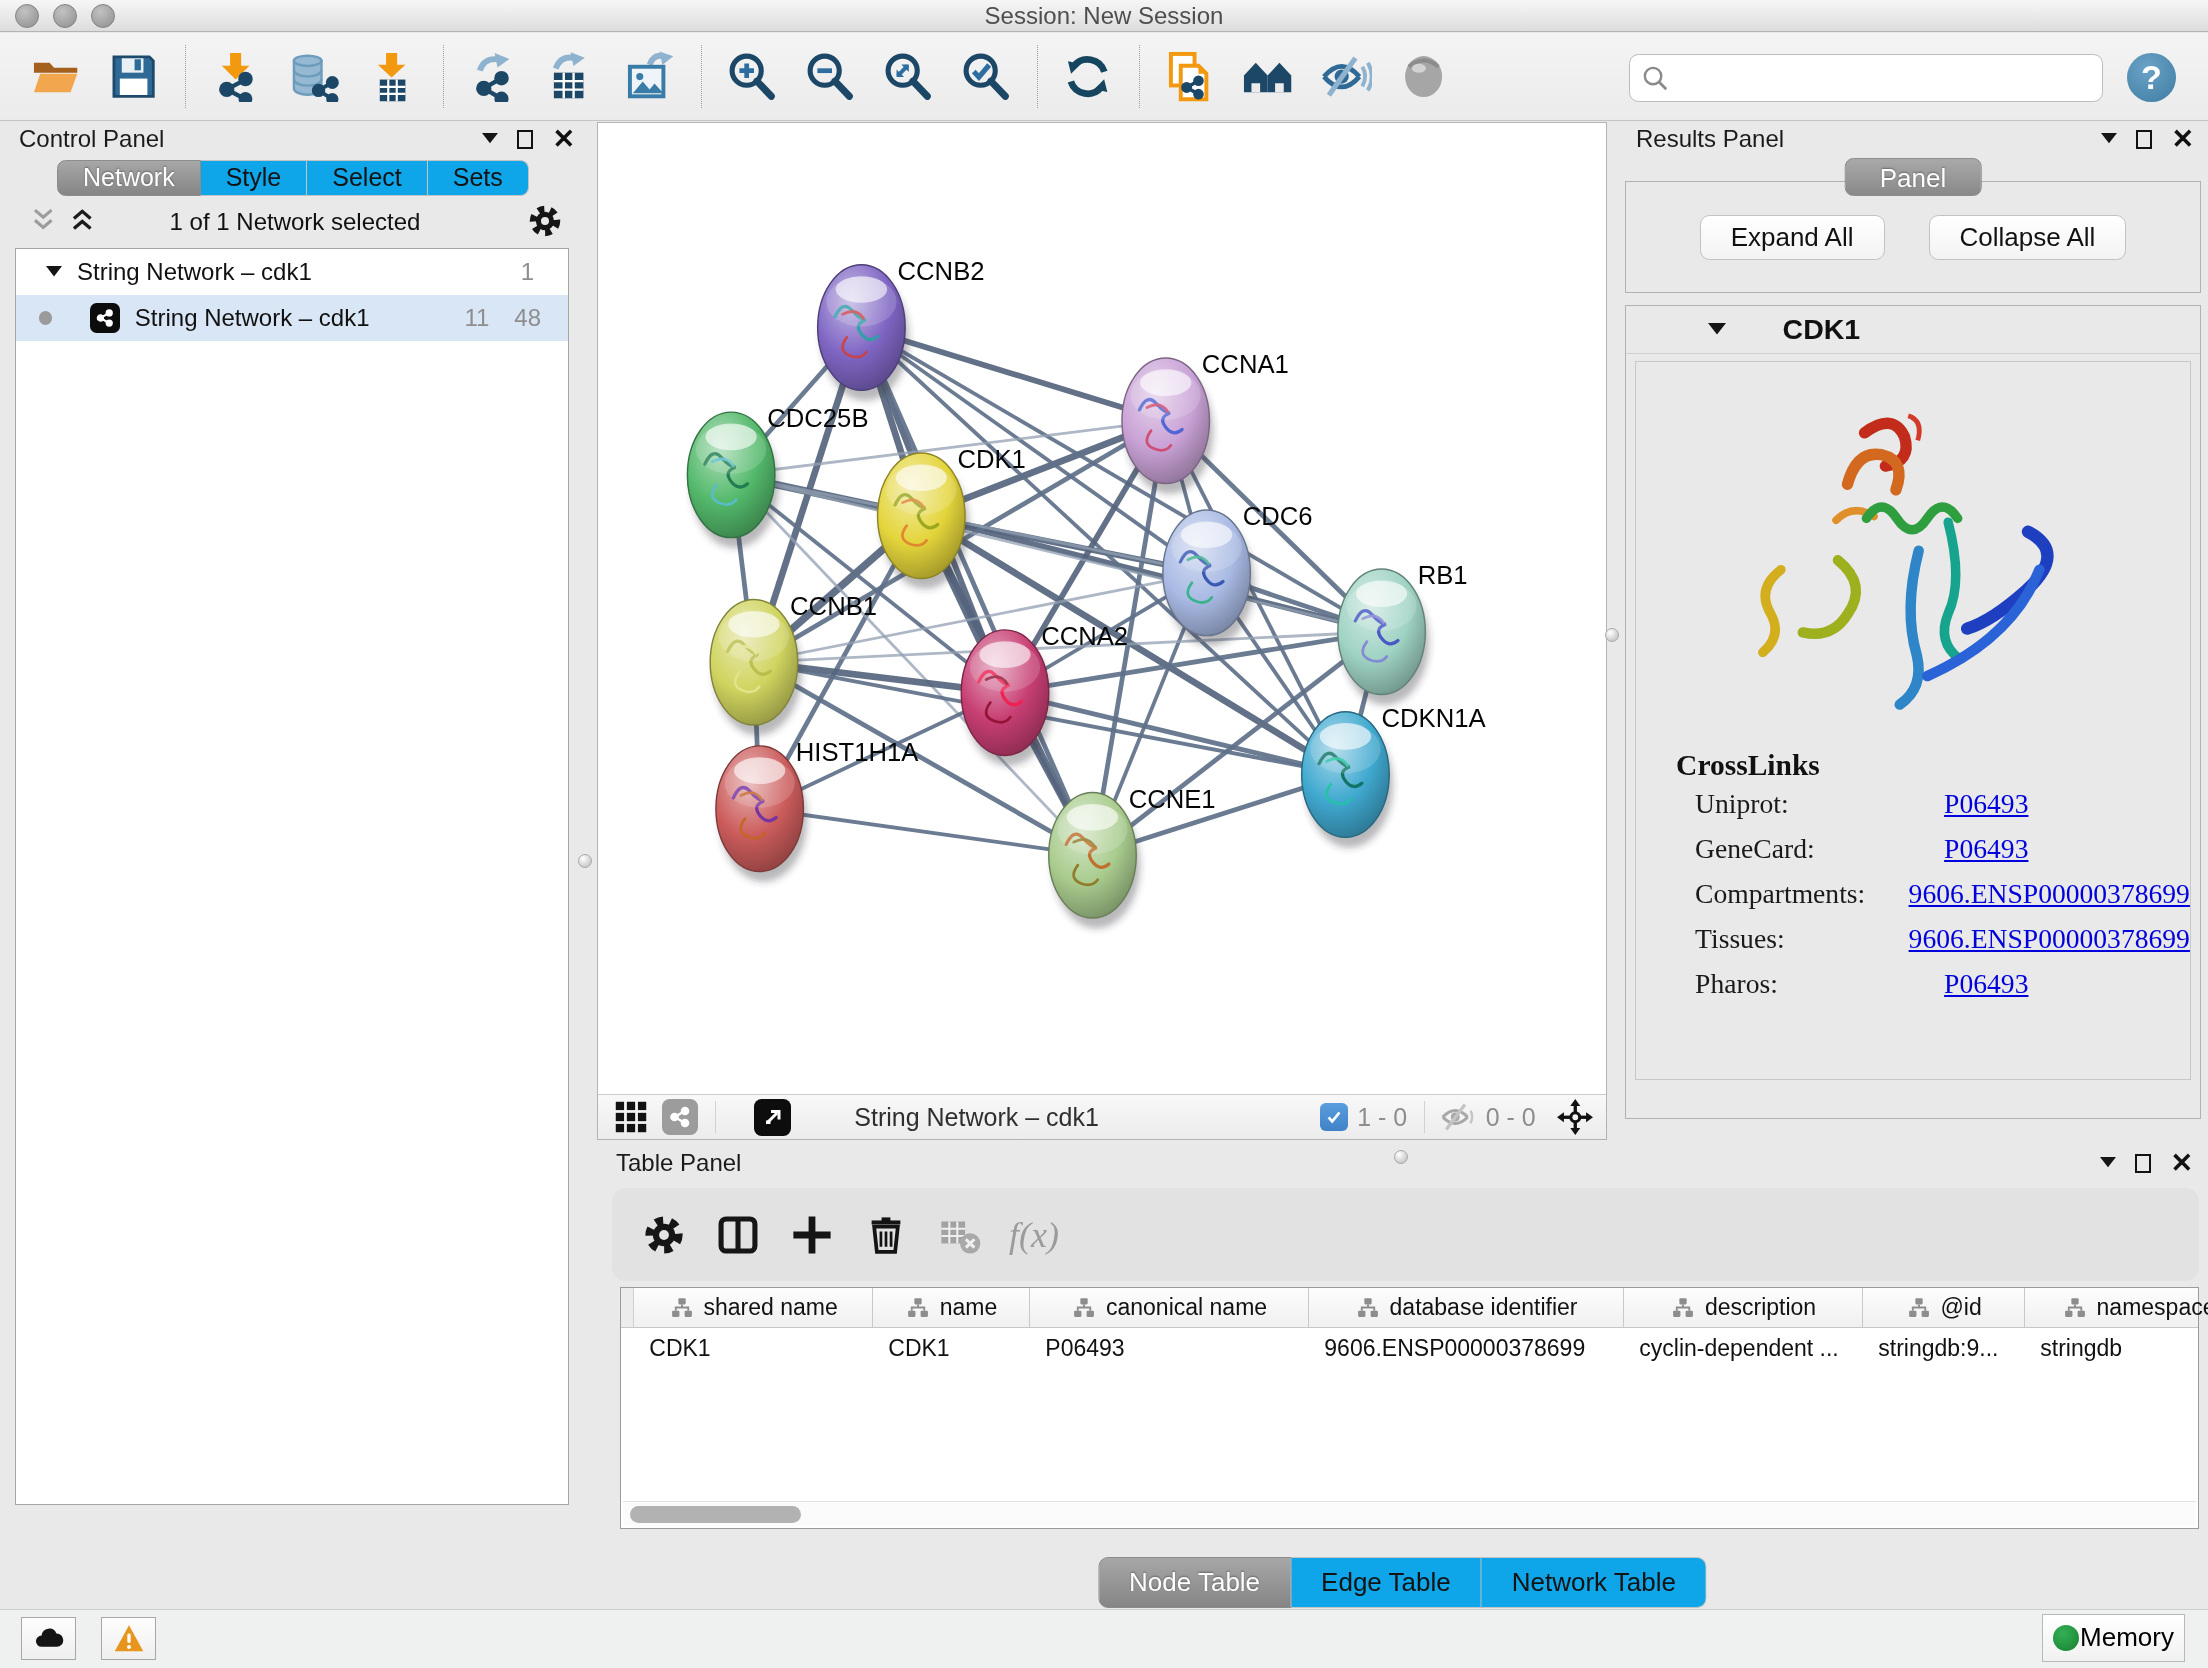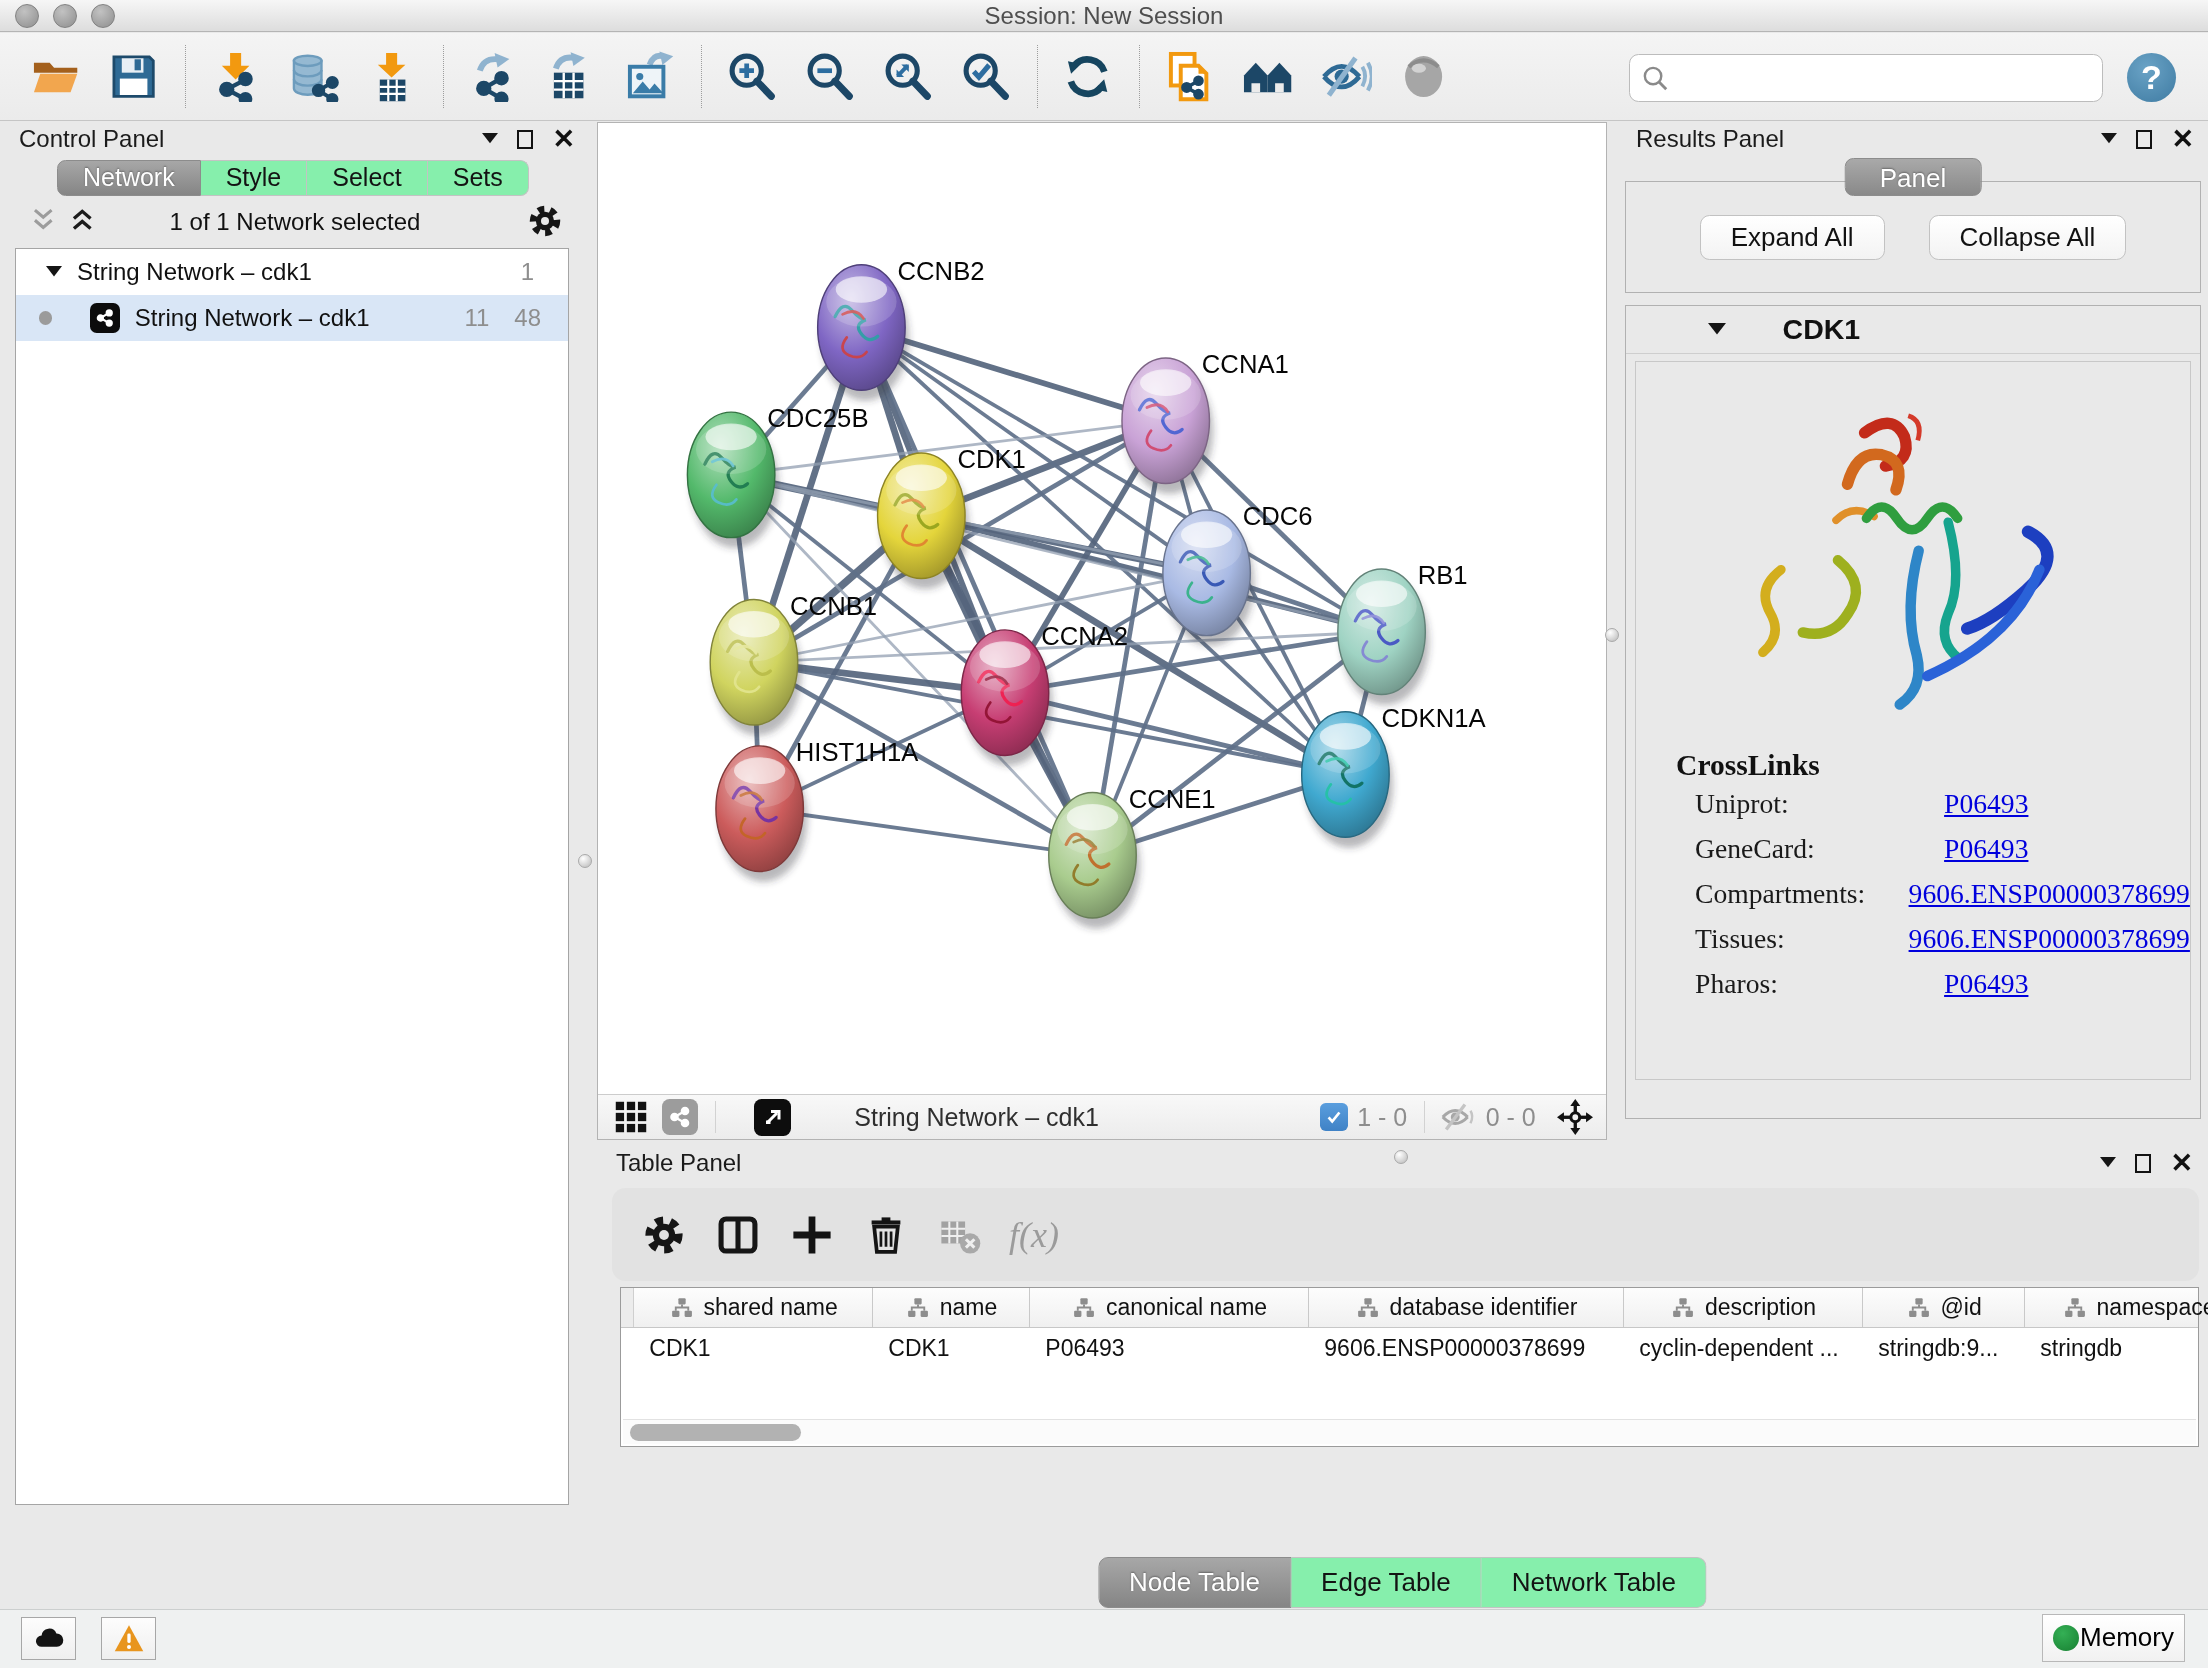--- a/index.html
+++ b/index.html
@@ -29,21 +29,21 @@
     border:none; line-height:49px; text-align:center; padding:0; cursor:pointer; }
 
   
   .phead { position:relative; height:34px; display:flex; align-items:center; }
   .ptitle { font-size:24px; color:#1b1b1b; margin-left:19px; }
   .whead-icons { position:absolute; right:15px; top:0; height:34px; display:flex; align-items:center; gap:19px; }
   .icaret svg { width:16px; height:11.4px; display:block; }
   .ifloat { width:16px; height:19px; border:2.4px solid #121212; display:inline-block; }
   .iclose { font-size:27px; font-weight:bold; line-height:1; }
 
-  .tab { height:36px; padding:0 25px; font-size:25px; background:#86efac; border:1px solid #c3c3c3;
+  .tab { height:36px; padding:0 25px; font-size:25px; background:#0ea5e9; border:1px solid #c3c3c3;
     border-left:none; color:#131313; cursor:pointer; font-family:inherit; }
   .tab:first-child { border-left:1px solid #c3c3c3; border-radius:8.6px 0 0 8.6px; }
   .tab:last-child { border-radius:0 8.6px 8.6px 0; }
   .tab.active { background:linear-gradient(#a7a7a7,#858585); color:#fff; border-color:#8c8c8c;
     text-shadow:0 -1px 1.9px rgba(0,0,0,.35); }
 
   
   .control-panel { position:absolute; left:0; top:122px; width:590px; height:1488px; }
   .ptabs { display:flex; margin:3.8px 0 0 57px; }
   .cp-sub { position:relative; height:44px; margin-top:3.8px; }
@@ -108,21 +108,21 @@
   .cl-value { color:#0000dd; text-decoration:underline; }
 
   
   .table-panel { position:absolute; left:597px; top:1146px; width:1611px; height:463px; }
   .tbar { position:absolute; left:15px; right:9.5px; top:42px; height:93px; background:#e2e2e2;
     border-radius:13.3px; display:flex; align-items:center; }
   .tbar .ti { width:44px; height:44px; margin-left:30px; flex:0 0 auto; }
   .tbar .ti svg { width:100%; height:100%; display:block; }
   .ti.dis { opacity:.45; }
   .fx { margin-left:27px; font-family:"Liberation Serif", serif; font-style:italic; font-size:36px; color:#9b9b9b; }
-  .tgrid { position:absolute; left:23px; right:9.5px; top:141px; height:160px; background:#fff; border:1.9px solid #9b9b9b; }
+  .tgrid { position:absolute; left:23px; right:9.5px; top:141px; height:242px; background:#fff; border:1.9px solid #9b9b9b; }
   .thead { display:flex; height:40px; background:linear-gradient(#fdfdfd,#f0f0f0); border-bottom:1px solid #c7c7c7; }
   .corner { width:13.3px; background:#ececec; border-right:1px solid #cfcfcf; flex:0 0 auto; }
   .th { display:flex; align-items:center; justify-content:center; gap:9.5px; font-size:23px;
     border-right:1px solid #c9c9c9; flex:0 0 auto; overflow:hidden; white-space:nowrap; }
   .th svg { width:25px; height:25px; flex:0 0 auto; }
   .trow2 { display:flex; height:40px; align-items:center; }
   .td { font-size:23px; padding-left:15px; flex:0 0 auto; overflow:hidden; white-space:nowrap; }
   .hscroll { position:absolute; left:1.9px; right:1.9px; bottom:1.9px; height:25px; background:#fbfbfb; border-top:1px solid #e2e2e2; }
   .thumb { position:absolute; left:7.6px; top:3.8px; width:171px; height:17px; border-radius:8.6px; background:#b2b2b2; }
   .tbl-tabs { position:absolute; left:50%; transform:translateX(-50%); top:411px; display:flex; }

